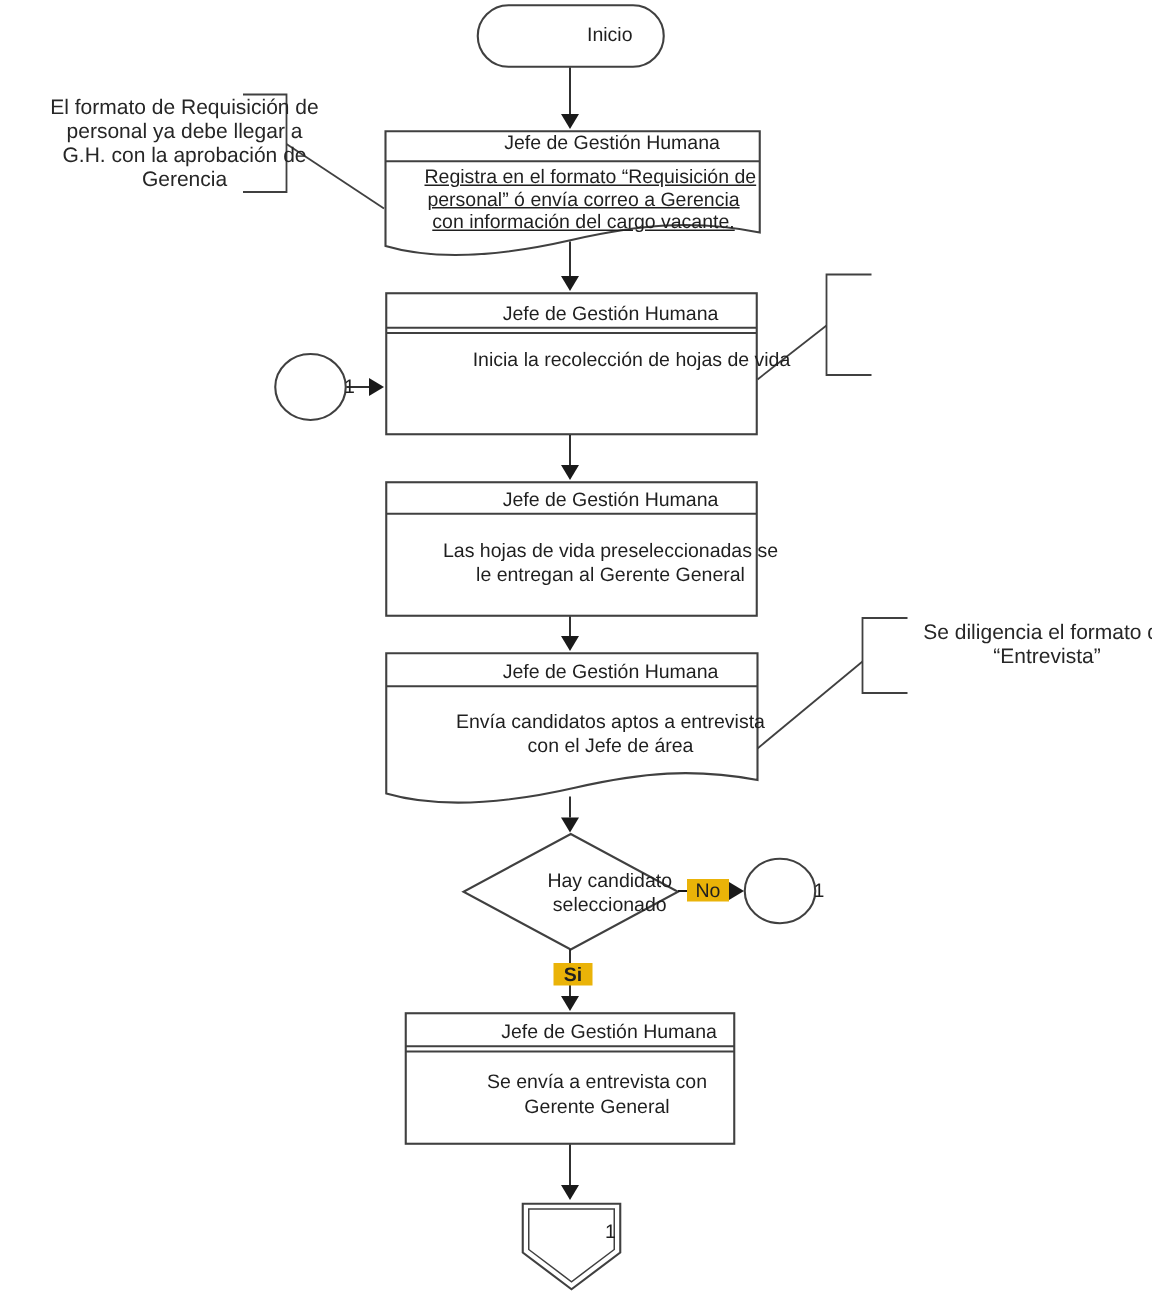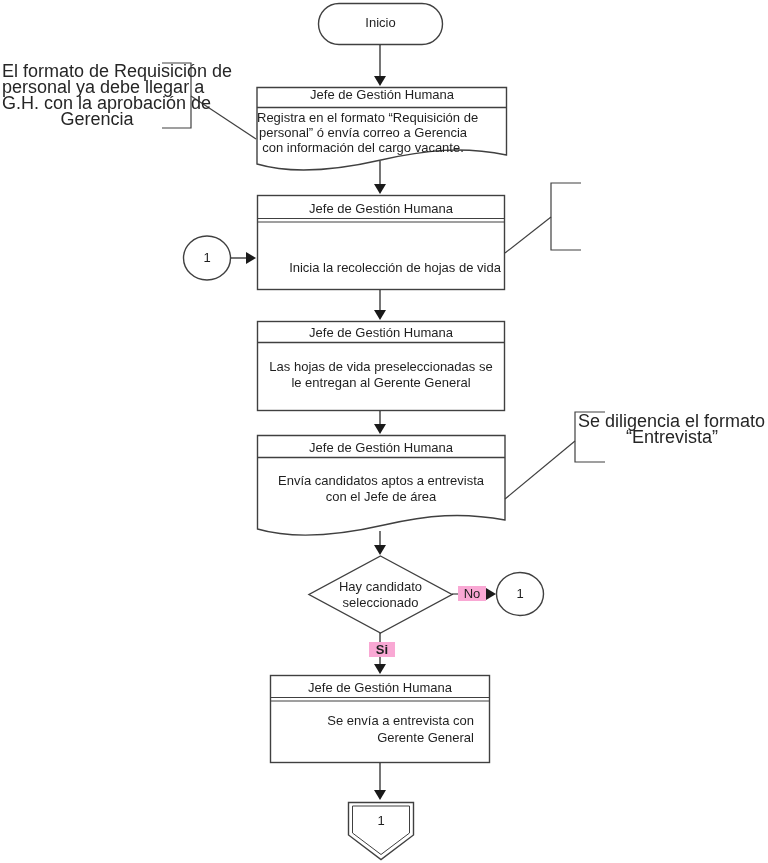--- a/index.html
+++ b/index.html
@@ -11,24 +11,25 @@
     overflow:hidden;
   }
   .canvas svg{position:absolute;left:0;top:0;}
   .txt{
     position:absolute;
     text-align:center;
     white-space:pre;
     color:#1f1f1f;
     font-size:13px;
     line-height:15.5px;
+    padding-left:26px;
   }
   .hdr{font-size:13px;line-height:15px;}
-  .annot{font-size:18px;line-height:15.5px;color:#262626;}
-  .edge-label{background:#f9a8d4;padding:0 1px;line-height:15px;}
+  .annot{font-size:14px;line-height:15.5px;color:#262626;}
+  .edge-label{background:#eab308;padding:0 1px;line-height:15px;}
 </style>
 </head>
 <body>
 
 <div class="canvas">
 
   <svg width="768" height="863" viewBox="0 0 768 863">
     <g fill="none" stroke="#404040" stroke-width="1.4">
 
       <rect x="318.5" y="3.5" width="124" height="41" rx="20.5" fill="#ffffff"></rect>
@@ -94,26 +95,26 @@
   </svg>
 
   <div class="txt hdr" style="left:318px;top:15px;width:125px;">Inicio</div>
 
   <div class="txt annot" style="left:2px;top:62.5px;width:190px;line-height:16px;">El formato de Requisición de
 personal ya debe llegar a
 G.H. con la aprobación de
 Gerencia</div>
 
   <div class="txt hdr" style="left:257px;top:88px;width:250px;line-height:14px;">Jefe de Gestión Humana</div>
-  <div class="txt" style="left:257px;top:110px;width:212px;line-height:15px;">Registra en el formato “Requisición de
+  <div class="txt" style="left:257px;top:110px;width:212px;line-height:15px;text-decoration:underline;">Registra en el formato “Requisición de
 personal” ó envía correo a Gerencia
 con información del cargo vacante.</div>
 
   <div class="txt hdr" style="left:257px;top:201px;width:248px;line-height:16px;">Jefe de Gestión Humana</div>
-  <div class="txt" style="left:257px;top:260px;width:276px;line-height:16px;">Inicia la recolección de hojas de vida</div>
+  <div class="txt" style="left:257px;top:232px;width:276px;line-height:16px;">Inicia la recolección de hojas de vida</div>
 
   <div class="txt" style="left:184px;top:250px;width:46px;line-height:16px;">1</div>
 
 
   <div class="txt hdr" style="left:257px;top:325px;width:248px;line-height:16px;">Jefe de Gestión Humana</div>
   <div class="txt" style="left:257px;top:359px;width:248px;">Las hojas de vida preseleccionadas se
 le entregan al Gerente General</div>
 
   <div class="txt hdr" style="left:257px;top:440px;width:248px;">Jefe de Gestión Humana</div>
   <div class="txt" style="left:257px;top:473px;width:248px;">Envía candidatos aptos a entrevista
@@ -125,18 +126,18 @@
   <div class="txt" style="left:310px;top:579px;width:141px;">Hay candidato
 seleccionado</div>
 
   <div class="txt edge-label" style="left:458px;top:586px;width:26px;">No</div>
 
   <div class="txt" style="left:497px;top:586px;width:46px;line-height:16px;">1</div>
 
   <div class="txt edge-label" style="left:369px;top:642px;width:24px;font-weight:bold;">Si</div>
 
   <div class="txt hdr" style="left:270px;top:680px;width:220px;line-height:16px;">Jefe de Gestión Humana</div>
-  <div class="txt" style="left:270px;top:712px;width:204px;line-height:17px;text-align:right;">Se envía a entrevista con
+  <div class="txt" style="left:270px;top:712px;width:204px;line-height:17px;">Se envía a entrevista con
 Gerente General</div>
 
   <div class="txt" style="left:348px;top:813px;width:66px;line-height:15px;">1</div>
 
 </div>
 
 </body></html>

